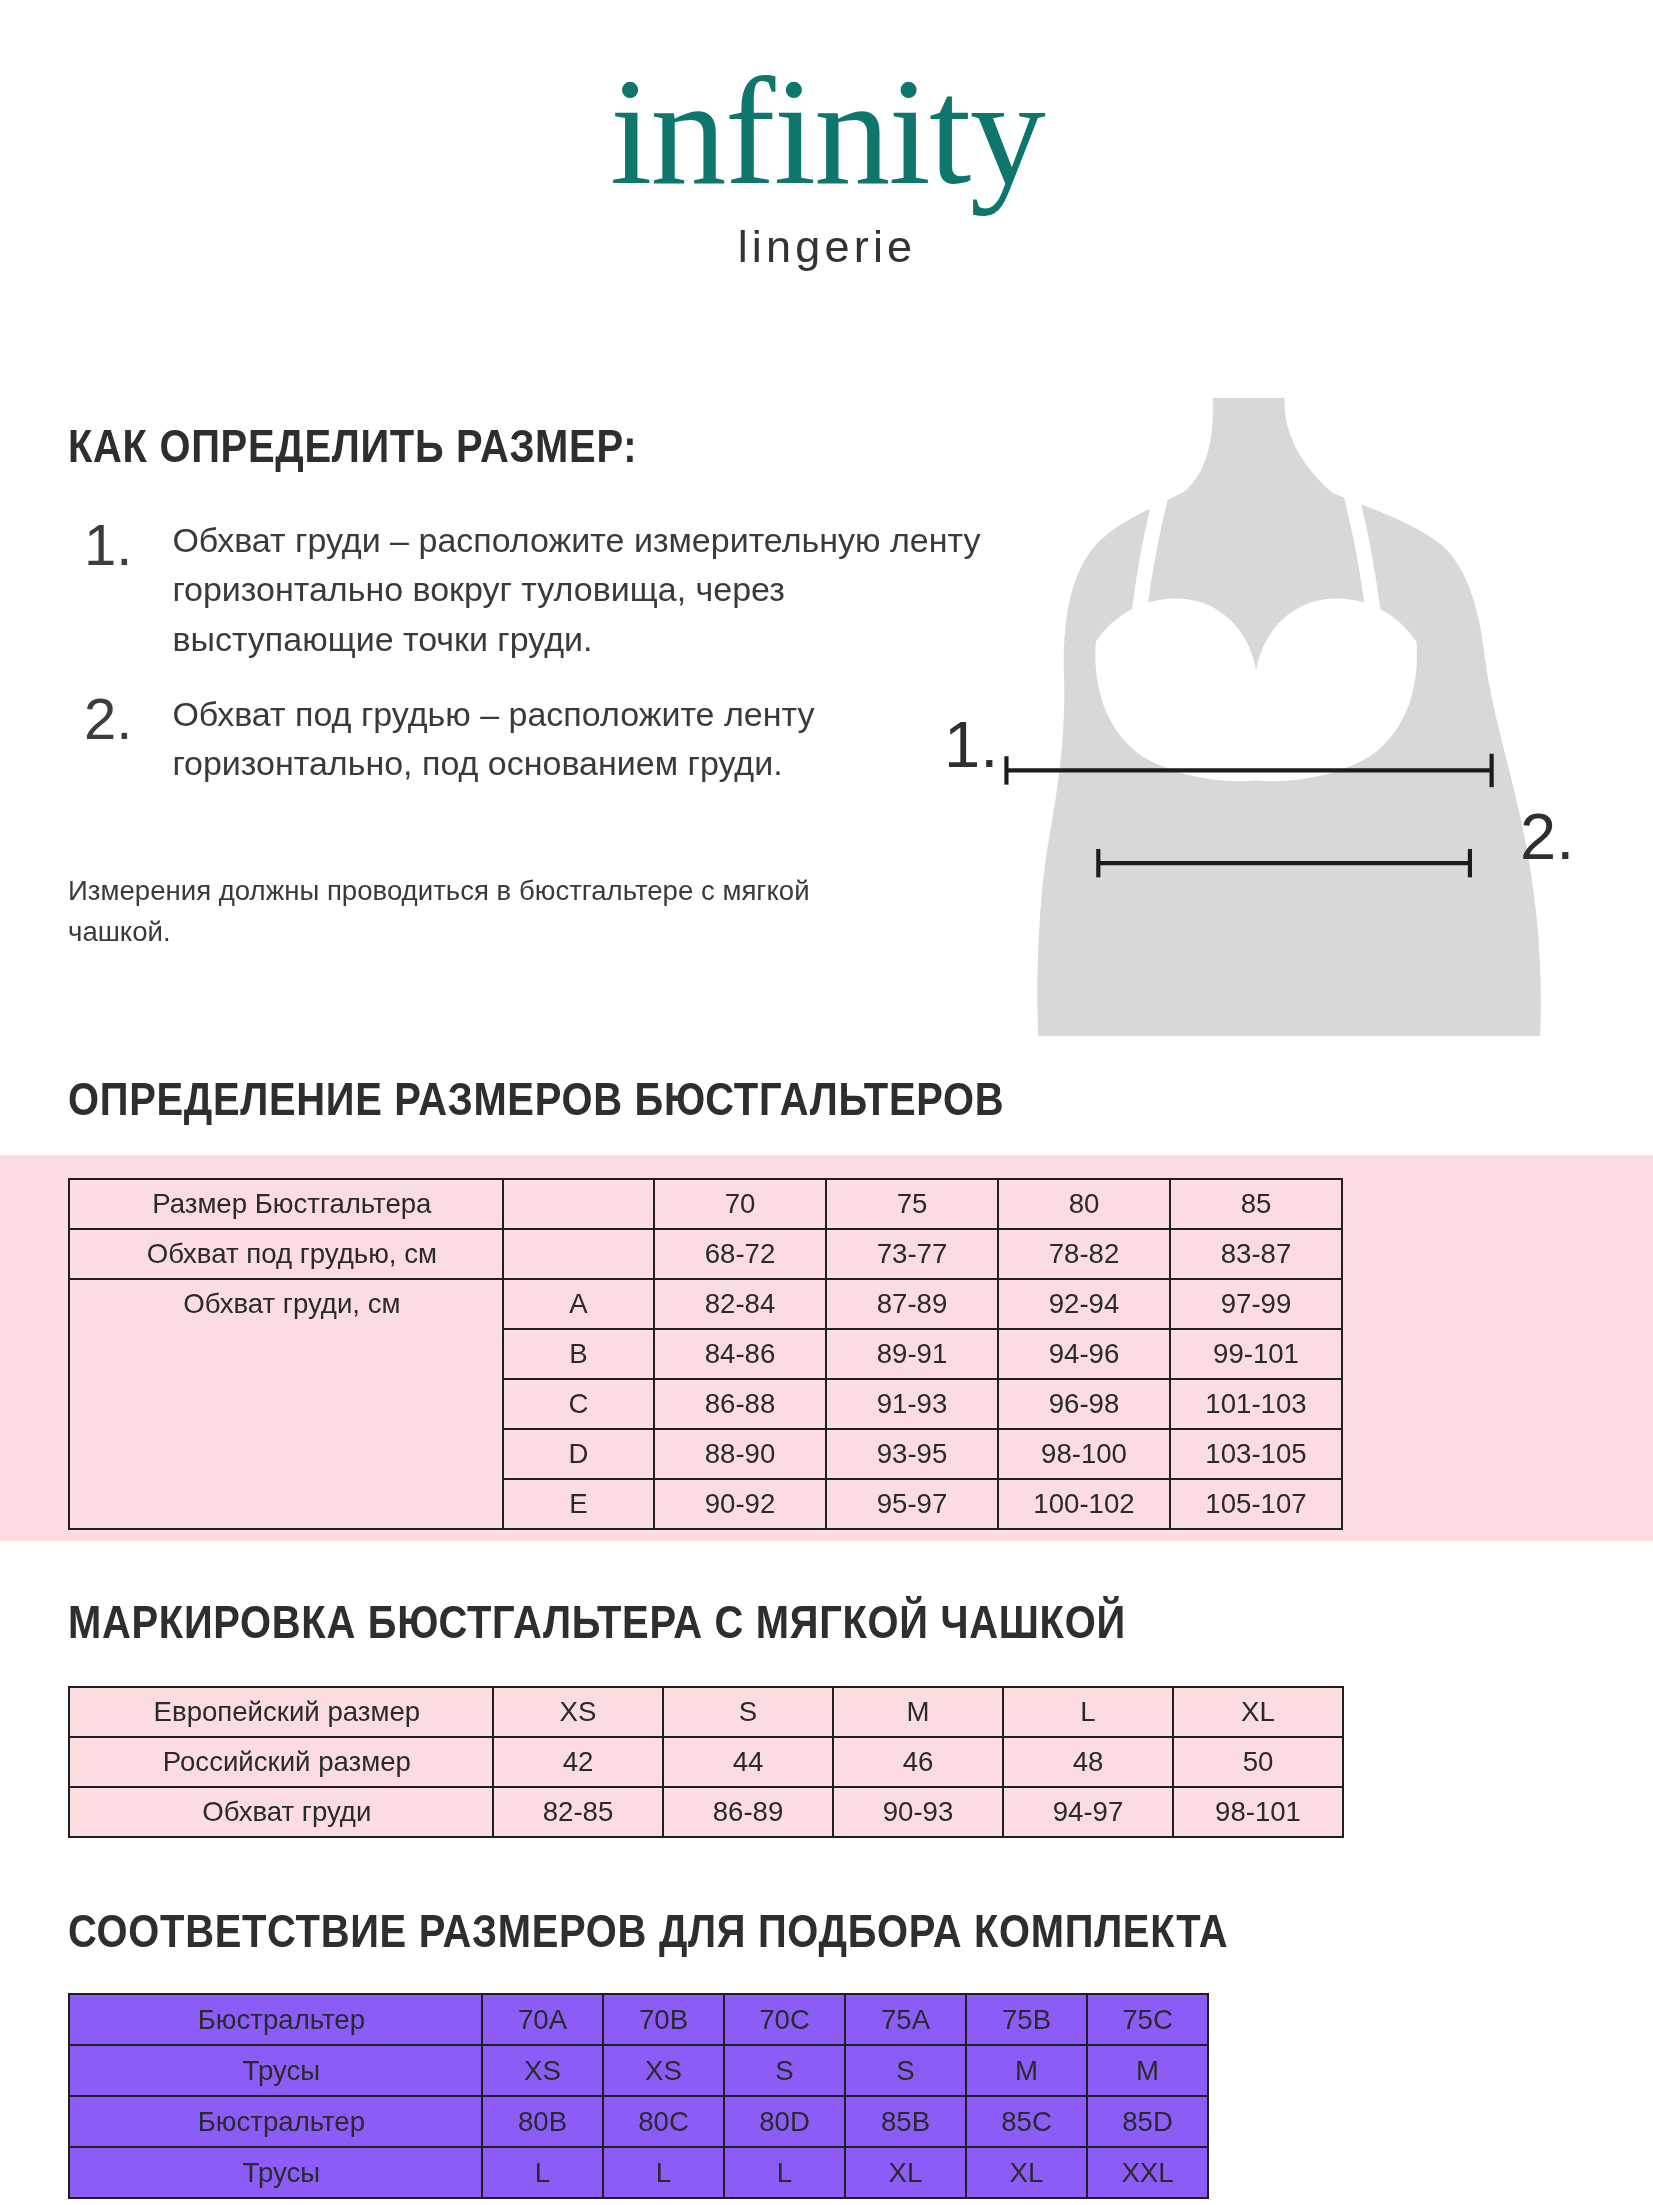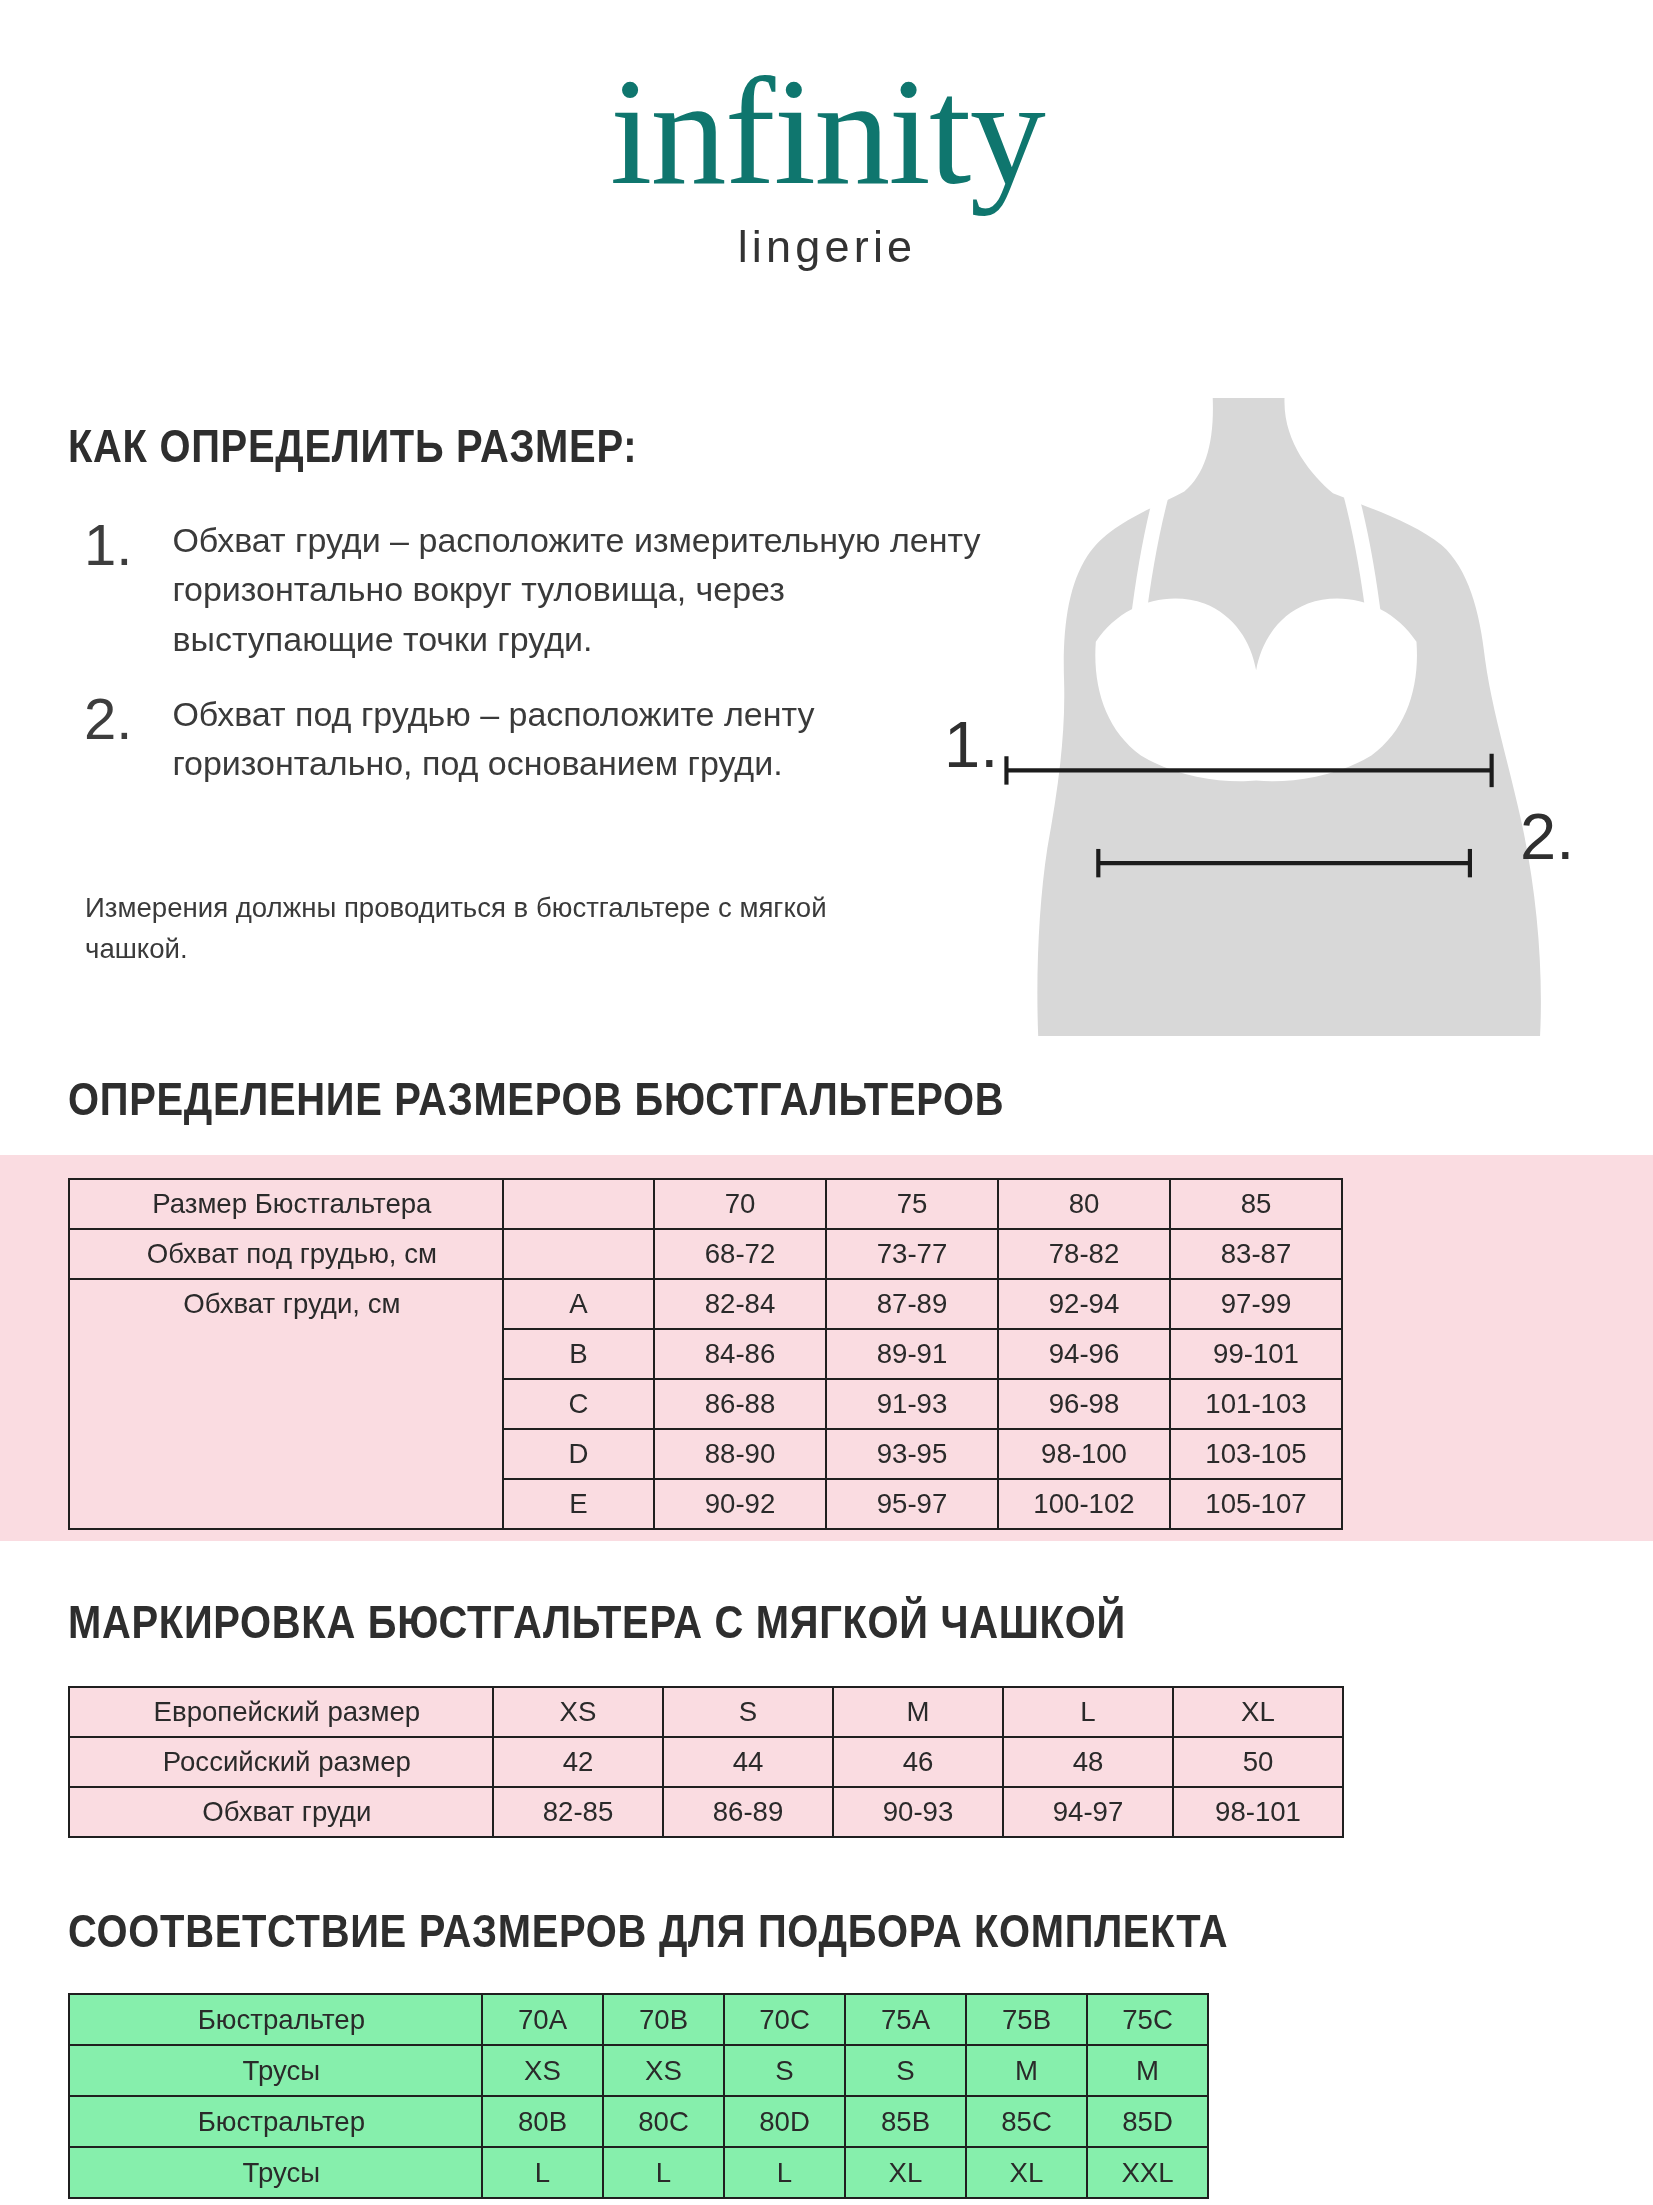--- a/index.html
+++ b/index.html
@@ -30,21 +30,21 @@
   #h-set   { top:1903px; }
 
   
   .step { position:absolute; left:84px; display:flex; }
   #step1 { top:516px; }
   #step2 { top:690px; }
   .step-num { font-size:58px; line-height:1.0; color:#3d3d3d; width:65px; flex:0 0 auto; }
   .step-text { margin-left:23.4px; width:827px; font-size:34px; line-height:1.45; color:#3a3a3a; }
 
   .note {
-    position:absolute; left:68px; top:870px; width:802px; margin:17px;
+    position:absolute; left:68px; top:870px; width:802px; margin:0;
     font-size:27.6px; line-height:1.5; color:#3a3a3a;
   }
 
   
   .illus { position:absolute; left:902px; top:393px; width:735px; height:643px; }
   .illus svg { position:absolute; left:0; top:0; }
   .m-label { position:absolute; font-size:65px; color:#2f2f2f; line-height:1; }
   #mlabel1 { left:42px;  top:319px; }
   #mlabel2 { left:618px; top:411px; }
 
@@ -57,21 +57,21 @@
     border:2.5px solid #1f1f1f; text-align:center; padding:0 6.7px;
     white-space:nowrap; overflow:hidden;
   }
   td.lbl { text-align:center; padding-left:18.4px; }
   td.top { vertical-align:top; line-height:48px; }
   #table1 { left:68px; top:1178px; }
   #table1 td { height:48px; }
   #table2 { left:68px; top:1686px; }
   #table2 td { height:48px; background:#fadce1; }
   #table3 { left:68px; top:1993px; }
-  #table3 td { height:49px; background:#86efac; }
+  #table3 td { height:49px; background:#8b5cf6; }
 </style>
 </head>
 <body>
 
 <div class="page">
 
   <header class="logo">
     <div class="logo-name">infinity</div>
     <div class="logo-sub">lingerie</div>
   </header>

